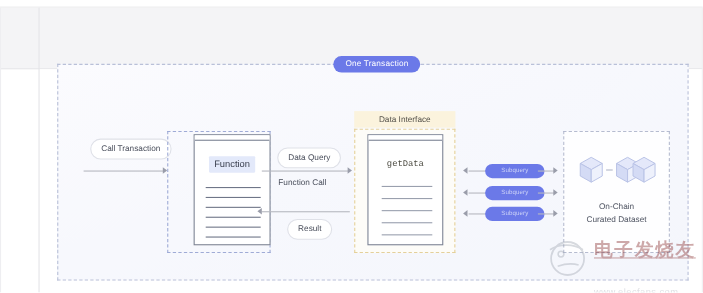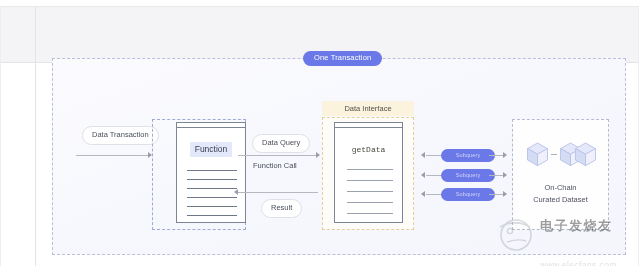--- a/index.html
+++ b/index.html
@@ -88,22 +88,22 @@
   
   .ds-caption{
     position:absolute;left:0;right:0;text-align:center;
     color:#4f5462;font-size:7.5px;line-height:12px;
   }
   .cube-dash{position:absolute;width:6px;height:1px;border-top:1px dashed #aab0c4;}
 
   
   .wm{position:absolute;opacity:.38;pointer-events:none;}
   .wm-txt{
-    position:absolute;color:#000000;font-size:13px;font-weight:bold;
-    letter-spacing:1.5px;white-space:nowrap;line-height:1;
+    position:absolute;color:#7f1d1d;font-size:17px;font-weight:bold;
+    letter-spacing:1.5px;white-space:nowrap;line-height:1;text-decoration:underline;
   }
   .wm-url{
     position:absolute;color:#a7adb8;font-size:8.5px;letter-spacing:.4px;
     white-space:nowrap;line-height:1;
   }
 </style>
 </head>
 <body>
 
 <div id="stage">
@@ -112,21 +112,21 @@
   <div class="tbl-header"></div>
   <div class="tbl-header-bottom"></div>
   <div class="tbl-body"></div>
   <div class="tbl-left-edge"></div>
   <div class="tbl-right-edge"></div>
   <div class="tbl-colsplit"></div>
 
   <div class="txn-box"></div>
   <div class="txn-badge">One Transaction</div>
 
-  <div class="pill" style="left:82px;top:126px;">Data Transaction</div>
+  <div class="pill" style="left:82px;top:126px;">Call Transaction</div>
   <div class="hline" style="left:76px;top:155px;width:73px;"></div>
   <div class="arrow-r" style="left:148px;top:151.8px;"></div>
 
   <div class="dash-blue" style="left:152px;top:119px;width:94px;height:111px;"></div>
   <div class="doc" style="left:176px;top:122px;width:70px;height:101px;">
     <div class="doc-topbar"></div>
     <div class="doc-title" style="top:22px;">
       <span class="hl">Function</span>
     </div>
     <div class="doc-line" style="left:10px;top:47px;width:50px;"></div>

